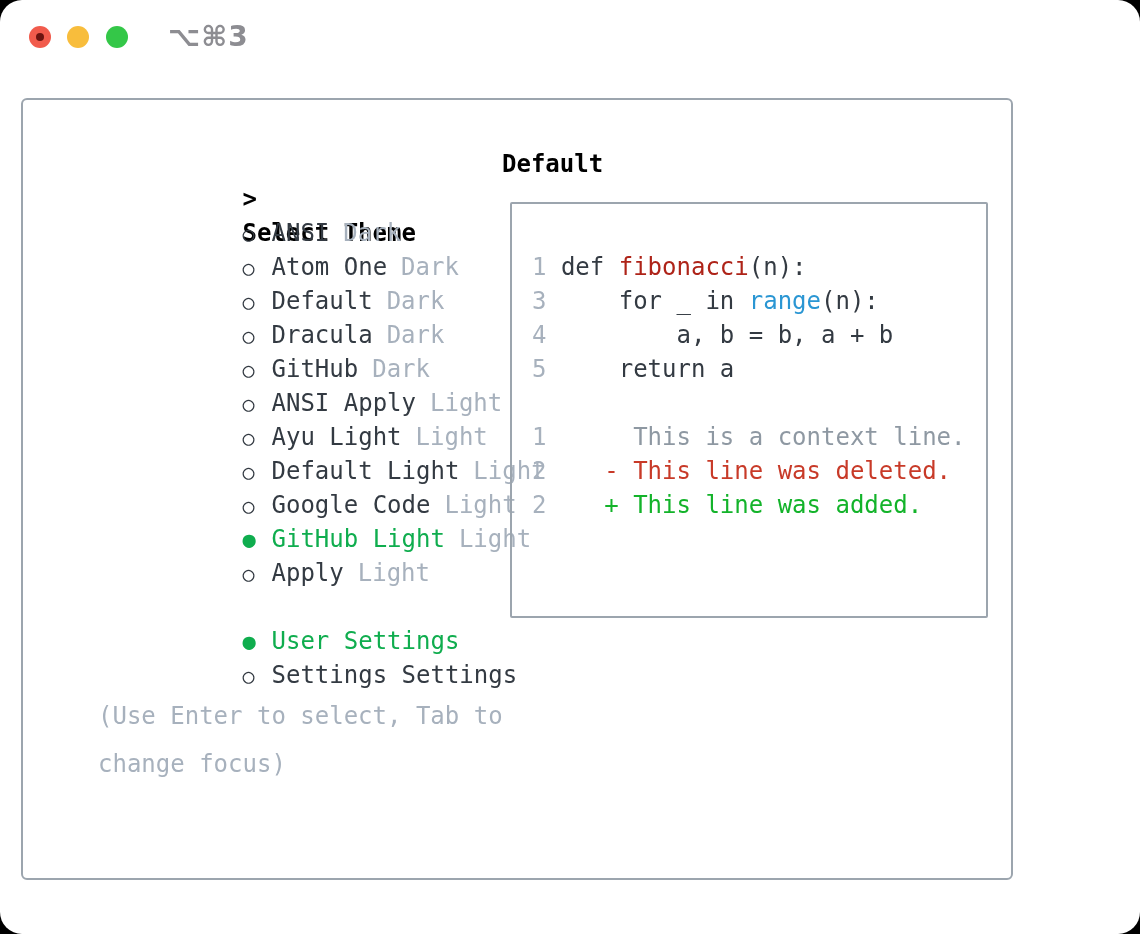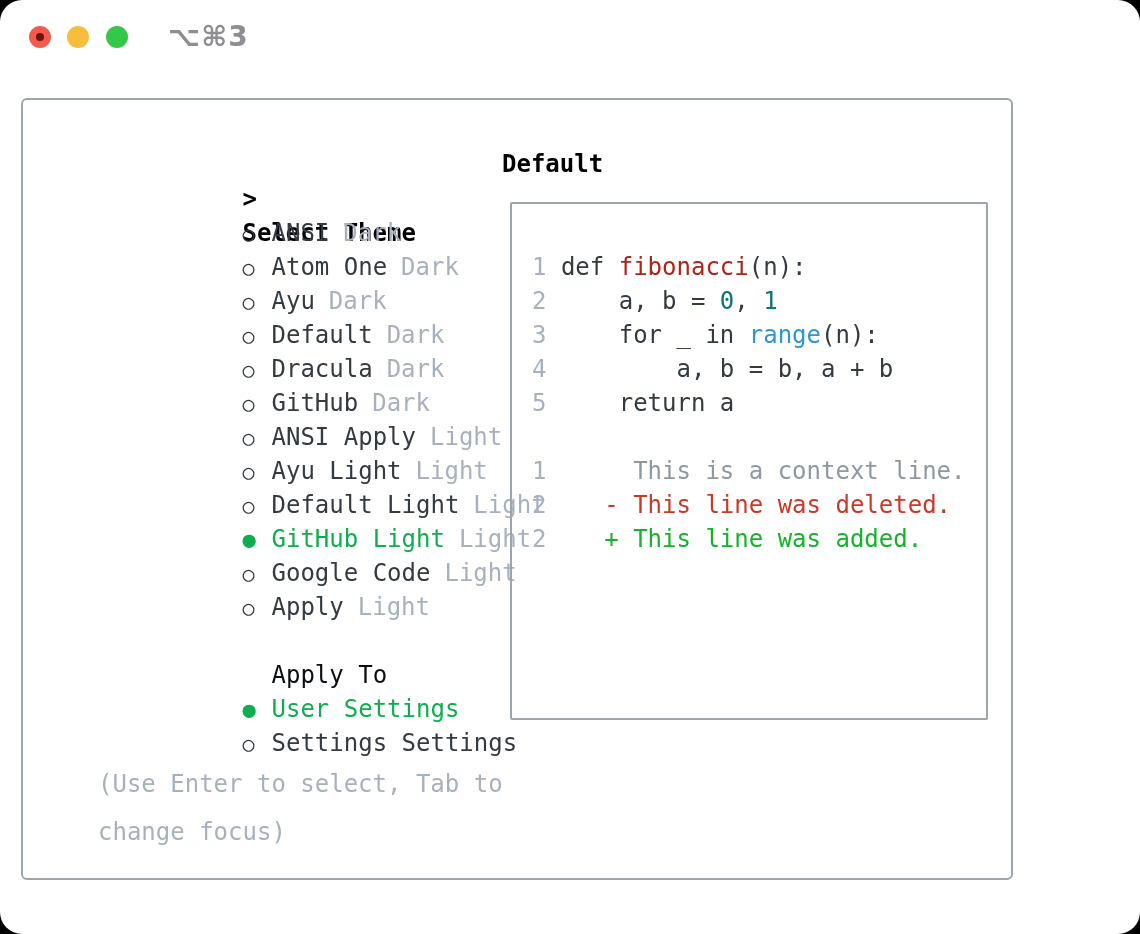--- a/index.html
+++ b/index.html
@@ -32,21 +32,21 @@
   .hdr{font-weight:bold;color:#000;}
   .hdr2{color:#0c0f12;}
   .tname{color:var(--text-dark);}
   .tvariant{color:var(--muted-gray);margin-left:14px;}
   .selected .mark{color:var(--accent-green);font-size:22px;}
   .selected .tname{color:var(--accent-green);}
   .help{width:432px;margin-top:34px;color:var(--muted-gray);line-height:48px;white-space:normal;}
 
   
   .preview-title{position:absolute;left:479px;top:50px;font-size:24px;font-weight:bold;color:#000;}
-  .preview-box{position:absolute;left:487px;top:102px;width:478px;height:518px;box-sizing:border-box;
+  .preview-box{position:absolute;left:487px;top:102px;width:478px;height:416px;box-sizing:border-box;
                border:2px solid var(--border-gray);border-radius:2px;padding:46px 0 0 20px;
                font-size:24px;line-height:34px;}
   .cline{height:34px;white-space:pre;}
   .num{color:var(--muted-gray);}
   .tok-code{color:var(--text-dark);}
   .tok-func{color:var(--func-red);}
   .tok-num{color:var(--number-teal);}
   .tok-builtin{color:var(--builtin-blue);}
   .tok-ctx{color:var(--context-gray);}
   .tok-del{color:var(--diff-del-red);}
@@ -76,70 +76,63 @@
           <span class="hdr">Select Theme</span>
         </div>
 
         <div class="row theme-row">
           <span class="mark">○</span><span class="tname">ANSI</span><span class="tvariant">Dark</span>
         </div>
         <div class="row theme-row">
           <span class="mark">○</span><span class="tname">Atom One</span><span class="tvariant">Dark</span>
         </div>
         <div class="row theme-row">
-          <span class="mark">○</span><span class="tname">Ayu</span><span class="tvariant">Dark</span>
-        </div>
-        <div class="row theme-row">
           <span class="mark">○</span><span class="tname">Default</span><span class="tvariant">Dark</span>
         </div>
         <div class="row theme-row">
           <span class="mark">○</span><span class="tname">Dracula</span><span class="tvariant">Dark</span>
         </div>
         <div class="row theme-row">
           <span class="mark">○</span><span class="tname">GitHub</span><span class="tvariant">Dark</span>
         </div>
         <div class="row theme-row">
           <span class="mark">○</span><span class="tname">ANSI Apply</span><span class="tvariant">Light</span>
         </div>
         <div class="row theme-row">
           <span class="mark">○</span><span class="tname">Ayu Light</span><span class="tvariant">Light</span>
         </div>
         <div class="row theme-row">
           <span class="mark">○</span><span class="tname">Default Light</span><span class="tvariant">Light</span>
         </div>
+        <div class="row theme-row">
+          <span class="mark">○</span><span class="tname">Google Code</span><span class="tvariant">Light</span>
+        </div>
         <div class="row theme-row selected">
           <span class="mark">●</span><span class="tname">GitHub Light</span><span class="tvariant">Light</span>
-        </div>
-        <div class="row theme-row">
-          <span class="mark">○</span><span class="tname">Google Code</span><span class="tvariant">Light</span>
         </div>
         <div class="row theme-row">
           <span class="mark">○</span><span class="tname">Apply</span><span class="tvariant">Light</span>
         </div>
 
         <div class="row blank"></div>
 
-        <div class="row">
-          <span class="mark"></span><span class="hdr2">Apply To</span>
-        </div>
         <div class="row theme-row selected">
           <span class="mark">●</span><span class="tname">User Settings</span>
         </div>
         <div class="row theme-row">
           <span class="mark">○</span><span class="tname">Settings Settings</span>
         </div>
 
         <div class="help">(Use Enter to select, Tab to change focus)</div>
       </div>
 
       <div class="preview-title">Default</div>
 
       <div class="preview-box">
         <div class="cline"><span class="num">1 </span><span class="tok-code">def </span><span class="tok-func">fibonacci</span><span class="tok-code">(n):</span></div>
-        <div class="cline"><span class="num">2 </span><span class="tok-code">    a, b = </span><span class="tok-num">0</span><span class="tok-code">, </span><span class="tok-num">1</span></div>
         <div class="cline"><span class="num">3 </span><span class="tok-code">    for _ in </span><span class="tok-builtin">range</span><span class="tok-code">(n):</span></div>
         <div class="cline"><span class="num">4 </span><span class="tok-code">        a, b = b, a + b</span></div>
         <div class="cline"><span class="num">5 </span><span class="tok-code">    return a</span></div>
 
         <div class="cline"></div>
 
         <div class="cline"><span class="num">1</span><span class="tok-ctx">      This is a context line.</span></div>
         <div class="cline"><span class="num">2</span><span class="tok-del">    - This line was deleted.</span></div>
         <div class="cline"><span class="num">2</span><span class="tok-add">    + This line was added.</span></div>
       </div>

